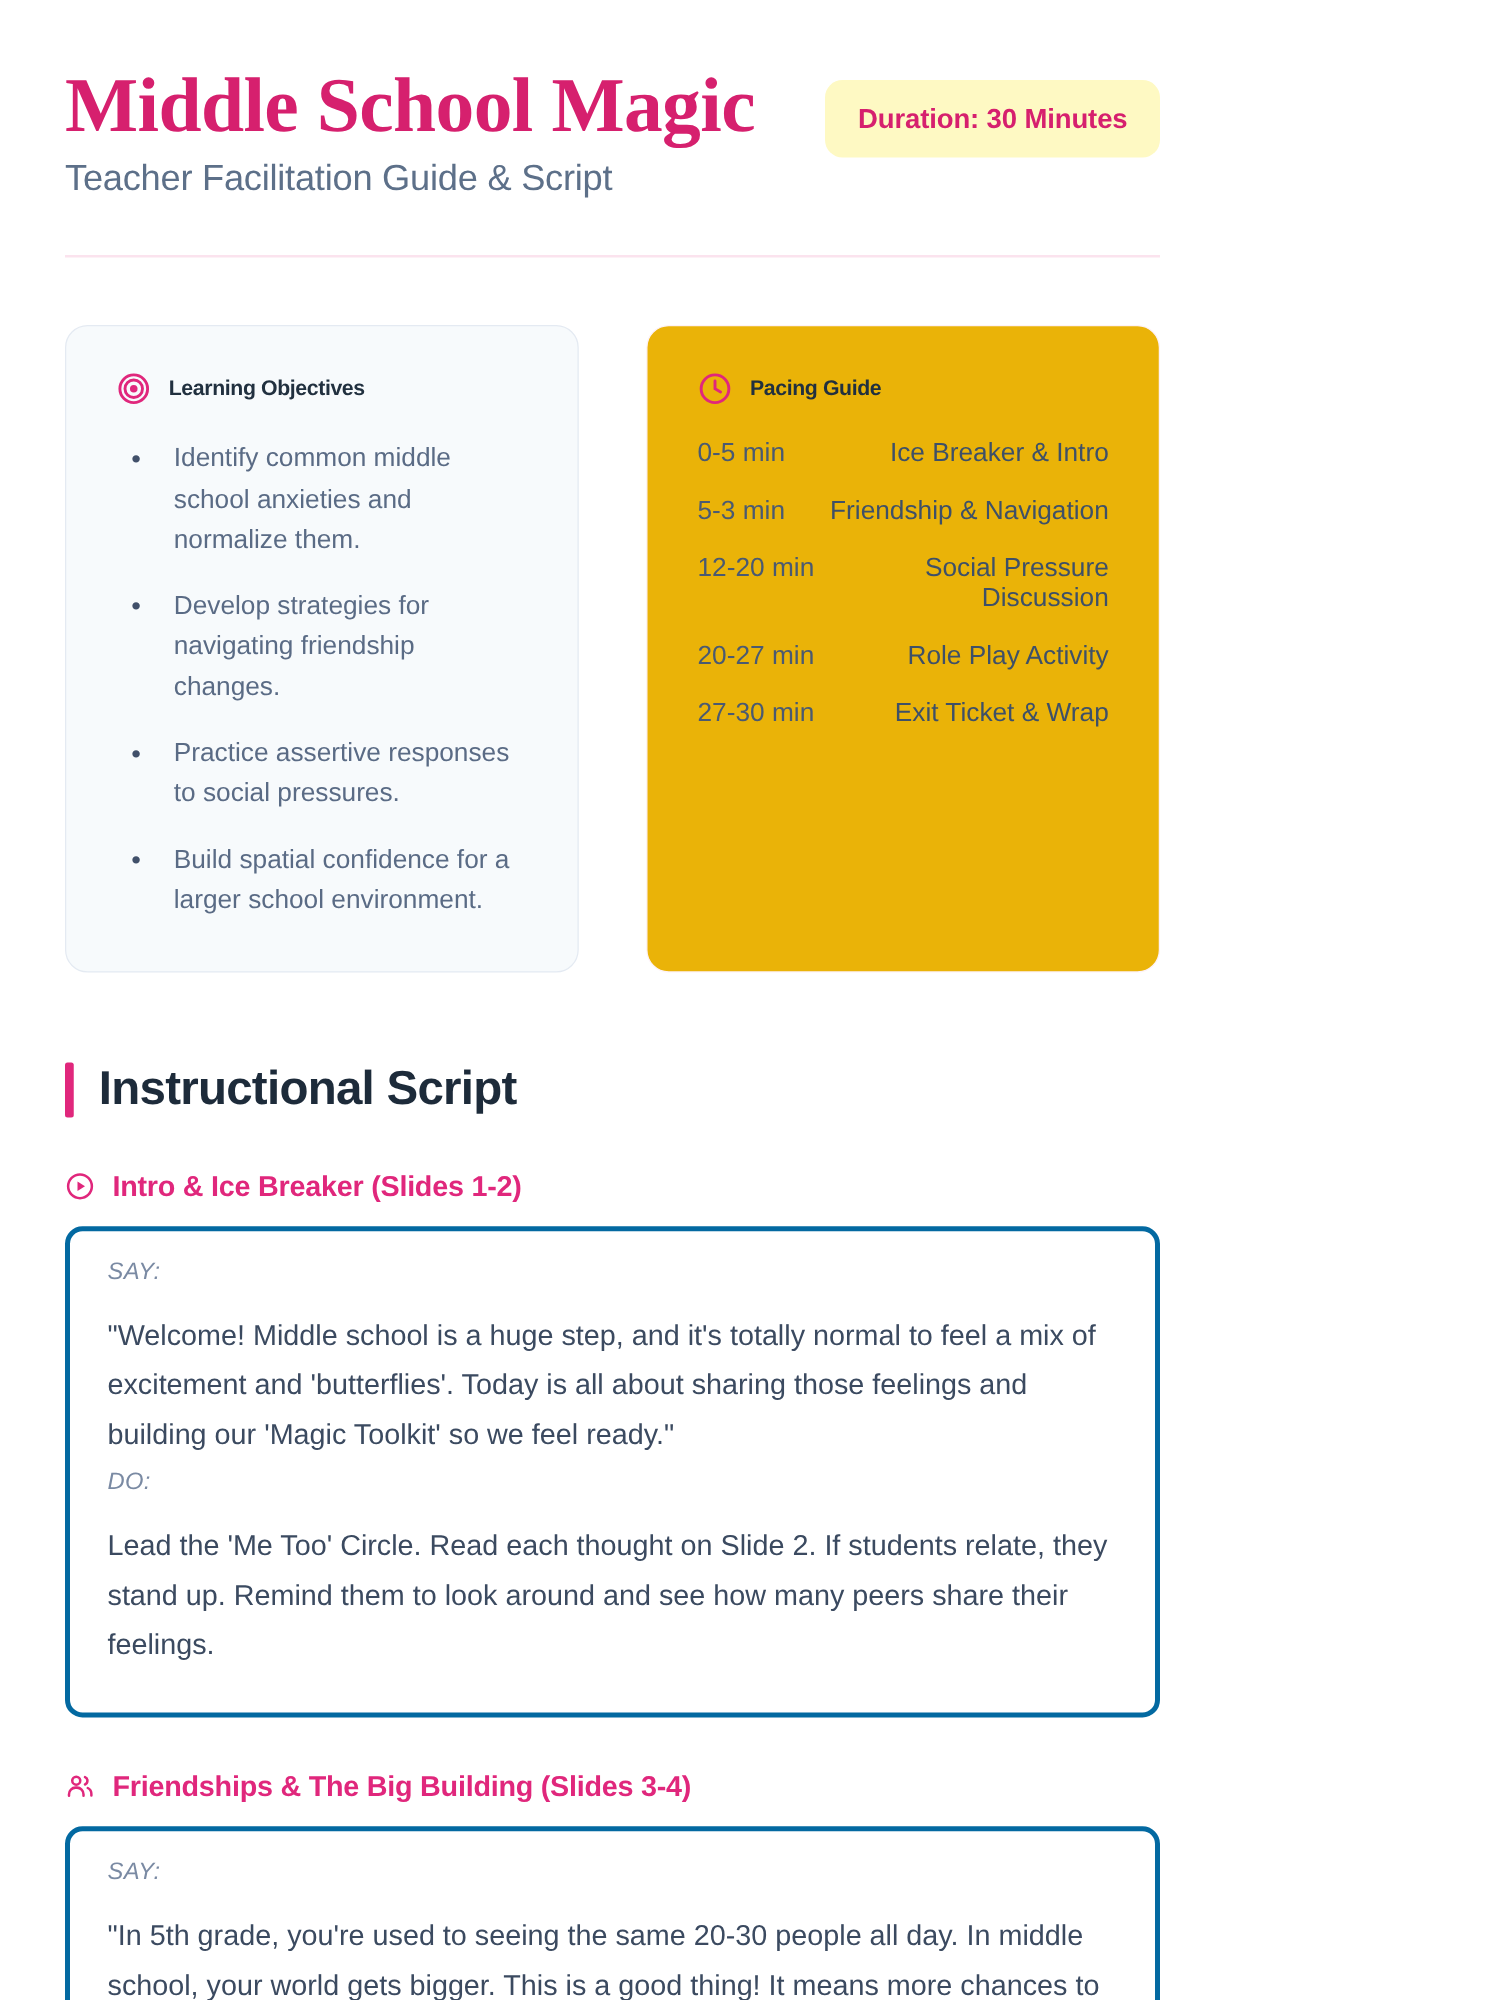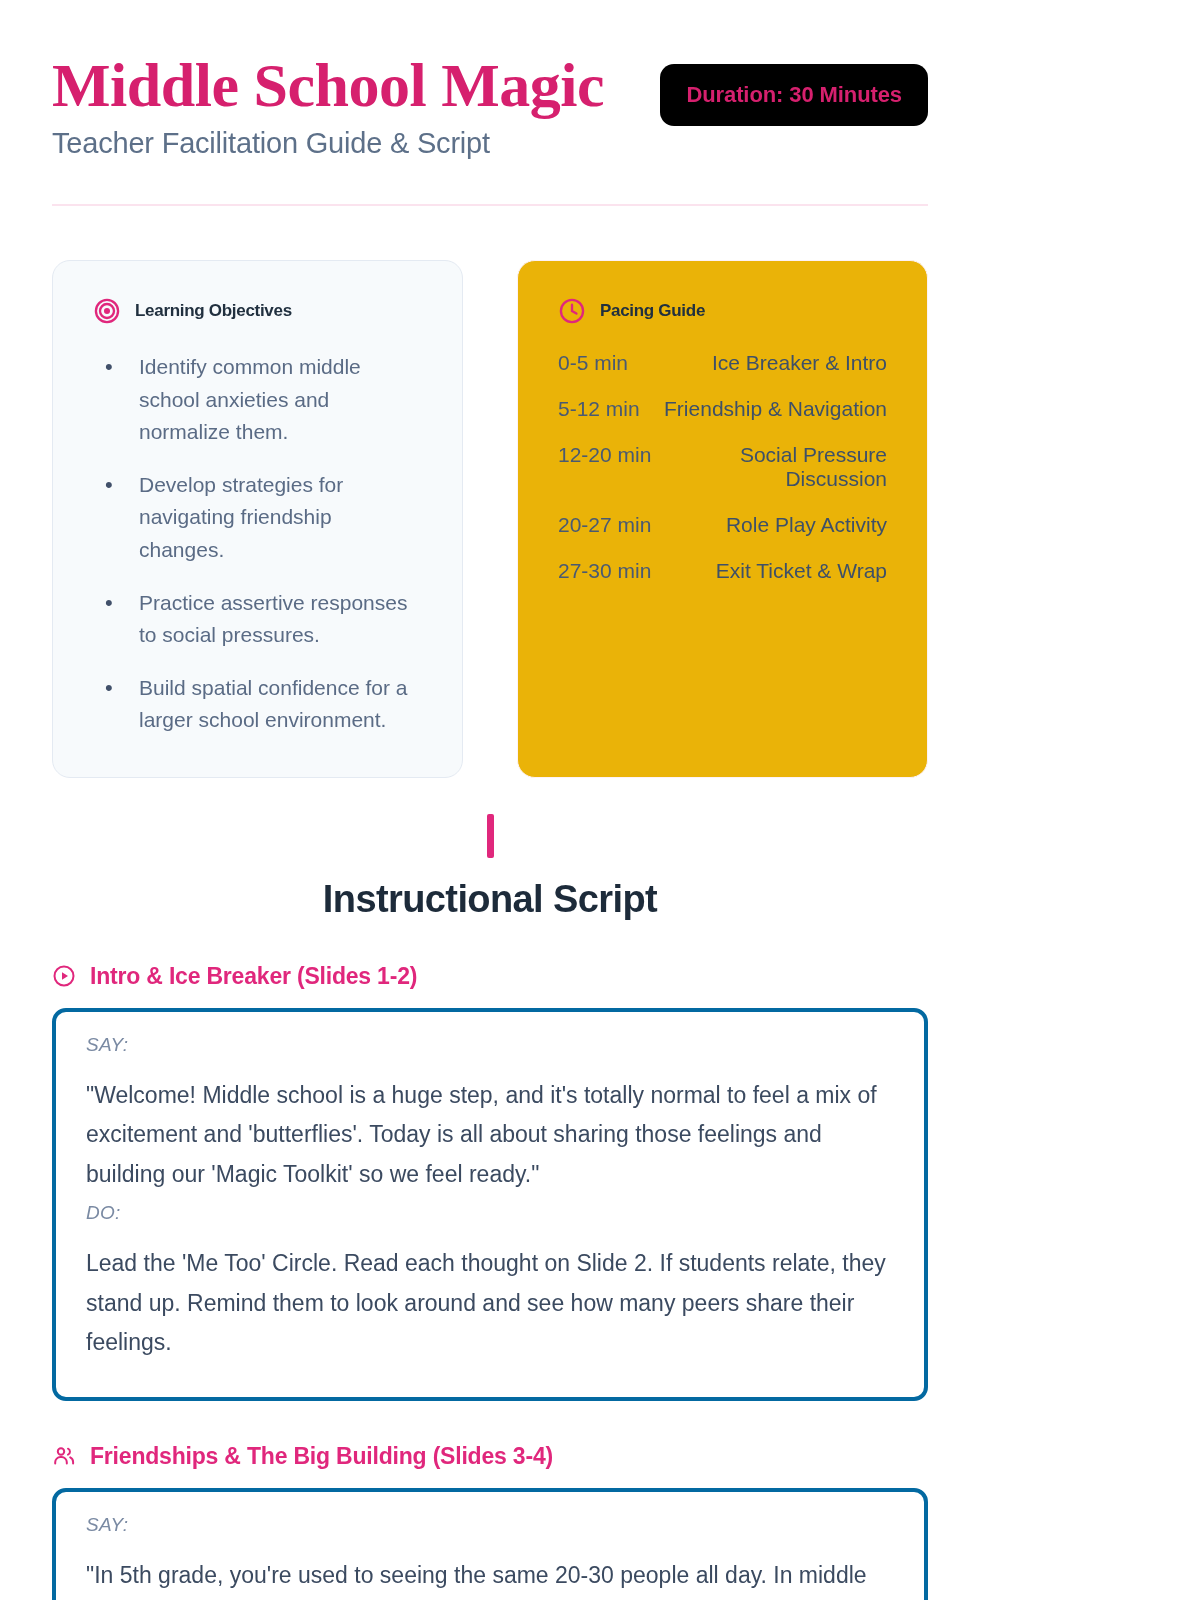--- a/index.html
+++ b/index.html
@@ -44,21 +44,21 @@
   .subtitle {
     margin-top: 10px;
     font-size: 29px;
     font-weight: 400;
     color: #5d7089;
     letter-spacing: -0.2px;
   }
 
   .duration-badge {
     margin-top: 10px;
-    background: #000000;
+    background: #fef9c3;
     color: #d6206e;
     font-size: 22px;
     font-weight: bold;
     padding: 18px 26px;
     border-radius: 14px;
     white-space: nowrap;
     letter-spacing: -0.1px;
   }
 
   .header-rule {
@@ -143,22 +143,21 @@
   .pace-row:last-child { margin-bottom: 2px; }
 
   .pace-time { flex: 0 0 auto; color: #4a5a72; }
   .pace-activity { flex: 1 1 auto; text-align: right; color: #3e5068; }
 
   
   .section-heading {
     display: flex;
     align-items: center;
     gap: 20px;
-    margin-top: 36px;
-    flex-direction: column;
+    margin-top: 72px;
   }
 
   .accent-bar {
     width: 7px;
     height: 44px;
     background: #e0277c;
     border-radius: 2px;
     flex: 0 0 auto;
   }
 
@@ -254,21 +253,21 @@
           </svg>
         </span>
         <span class="card-title">Pacing Guide</span>
       </div>
 
       <div class="pace-row">
         <span class="pace-time">0-5 min</span>
         <span class="pace-activity">Ice Breaker &amp; Intro</span>
       </div>
       <div class="pace-row">
-        <span class="pace-time">5-12 min</span>
+        <span class="pace-time">5-3 min</span>
         <span class="pace-activity">Friendship &amp; Navigation</span>
       </div>
       <div class="pace-row">
         <span class="pace-time">12-20 min</span>
         <span class="pace-activity">Social Pressure Discussion</span>
       </div>
       <div class="pace-row">
         <span class="pace-time">20-27 min</span>
         <span class="pace-activity">Role Play Activity</span>
       </div>

